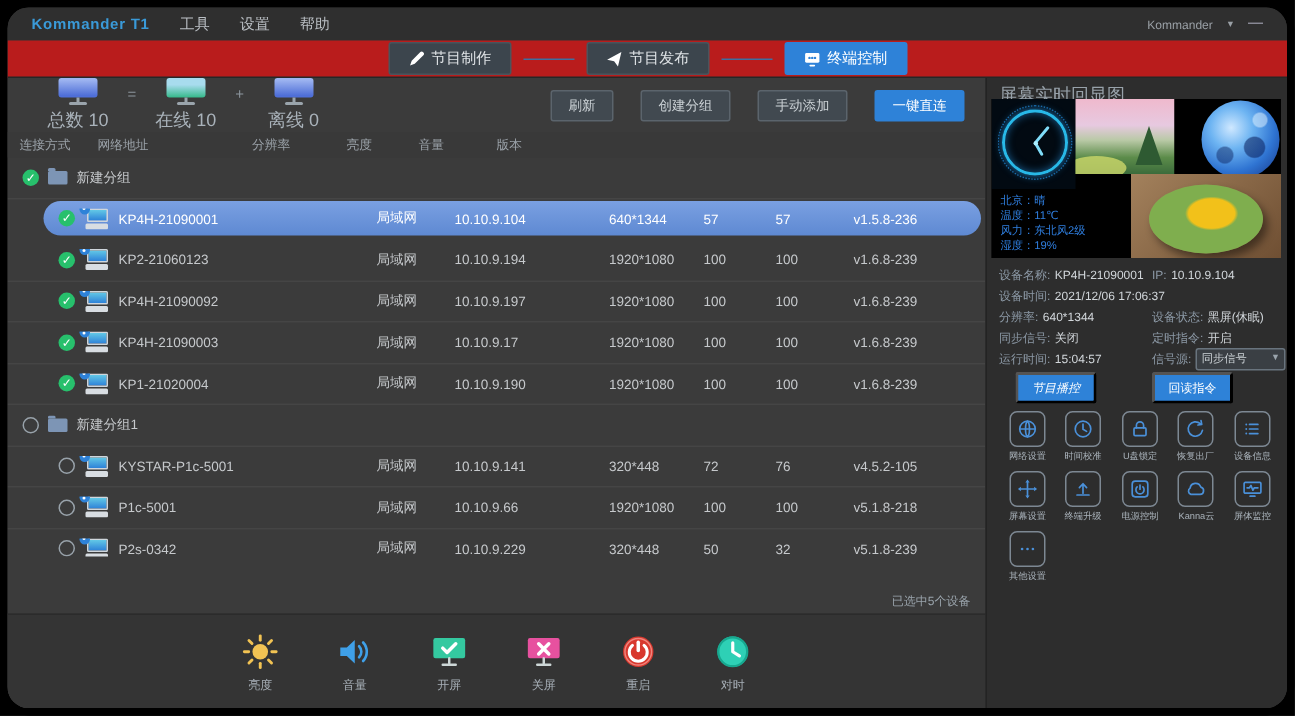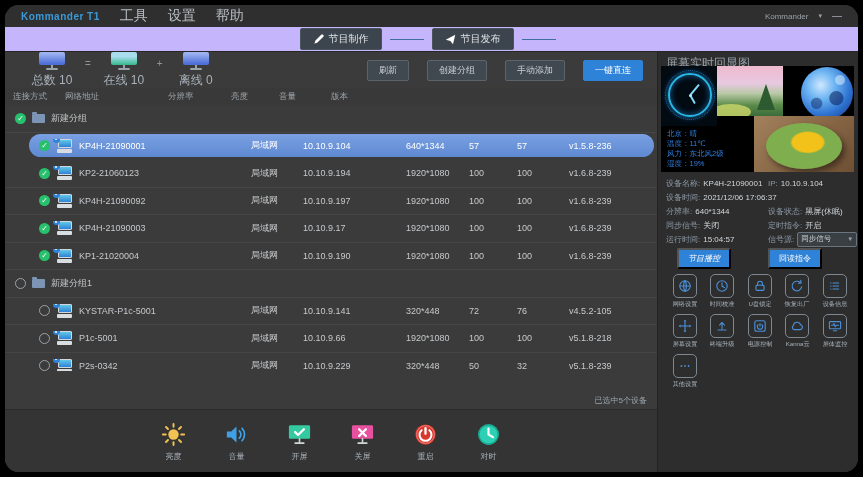--- a/index.html
+++ b/index.html
@@ -3,27 +3,27 @@
 <meta charset="utf-8">
 <style>
   html,body{margin:0;padding:0;background:#000;width:863px;height:477px;overflow:hidden;
     font-family:"Liberation Sans","DejaVu Sans",sans-serif;}
   .frame{position:absolute;inset:0;background:#000;border-radius:20px;}
   .window{position:absolute;left:5px;top:5px;right:5px;bottom:5px;background:#383838;border-radius:14px;overflow:hidden;}
 
   
   .titlebar{height:22px;background:#2f2f2f;display:flex;align-items:center;padding:0 16px;gap:20px;}
   .logo{color:#3a9ad8;font-size:10px;font-weight:bold;letter-spacing:.5px;}
-  .menu-item{color:#b9bec3;font-size:14px;cursor:default;}
+  .menu-item{color:#b9bec3;font-size:10px;cursor:default;}
   .tb-right{margin-left:auto;display:flex;align-items:center;gap:10px;color:#9aa0a6;font-size:8px;}
   .caret{font-size:7px;color:#9aa0a6;}
   .min-btn{color:#aab;font-size:10px;line-height:10px;}
 
   
-  .tabbar{height:24px;background:#c4b5fd;border-bottom:1px solid #272727;display:flex;align-items:center;justify-content:center;}
+  .tabbar{height:24px;background:#b91c1c;border-bottom:1px solid #272727;display:flex;align-items:center;justify-content:center;}
   .tab{display:flex;align-items:center;gap:5px;background:#3c454d;border:1px solid #4a545c;color:#dfe3e6;
        font-size:10px;padding:2px 12px;border-radius:2px;height:16px;}
   .tab.active{background:#2e82d8;border-color:#2e82d8;color:#fff;}
   .tab svg{width:11px;height:11px;}
   .connector{width:34px;border-top:1px solid #3f6f9f;margin:0 8px;}
 
   .content{display:flex;height:calc(100% - 47px);}
   .main{flex:1;position:relative;background:#3b3b3b;min-width:0;}
   .panel{width:200px;background:#2d2d2d;border-left:1px solid #232323;position:relative;flex:none;}
 
@@ -154,20 +154,30 @@
       <span>节目制作</span>
     </div>
     <div class="connector"></div>
     <div class="tab">
       <svg viewBox="0 0 12 12">
             <path d="M.8 6.3L11.2.8 8.7 11.2 5.9 7.5.8 6.3z" fill="#fff"></path>
           </svg>
       <span>节目发布</span>
     </div>
     <div class="connector"></div>
+    <div class="tab active">
+      <svg viewBox="0 0 12 12">
+            <rect x=".8" y="1.5" width="10.4" height="7" rx="1" fill="#fff"></rect>
+            <path d="M4.5 10.6h3" stroke="#fff" stroke-width="1.2" stroke-linecap="round"></path>
+            <circle cx="4" cy="5" r=".9" fill="#2e82d8"></circle>
+            <circle cx="6" cy="5" r=".9" fill="#2e82d8"></circle>
+            <circle cx="8" cy="5" r=".9" fill="#2e82d8"></circle>
+          </svg>
+      <span>终端控制</span>
+    </div>
   </div>
 
   <div class="content">
 
     <div class="main">
 
       <div class="topbar">
         <div class="stat">
           <div class="mini">
                 <div class="scr scr-total"></div>

